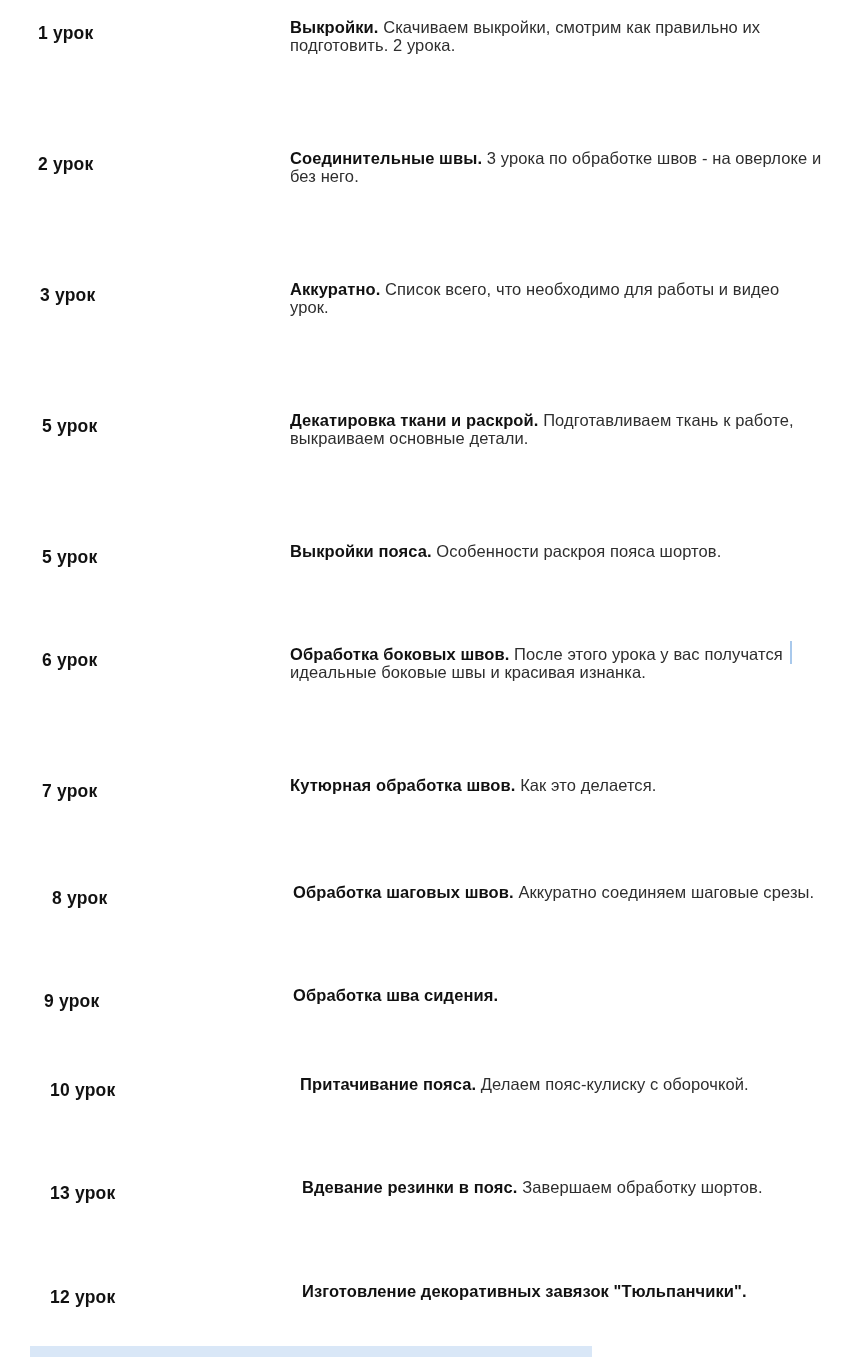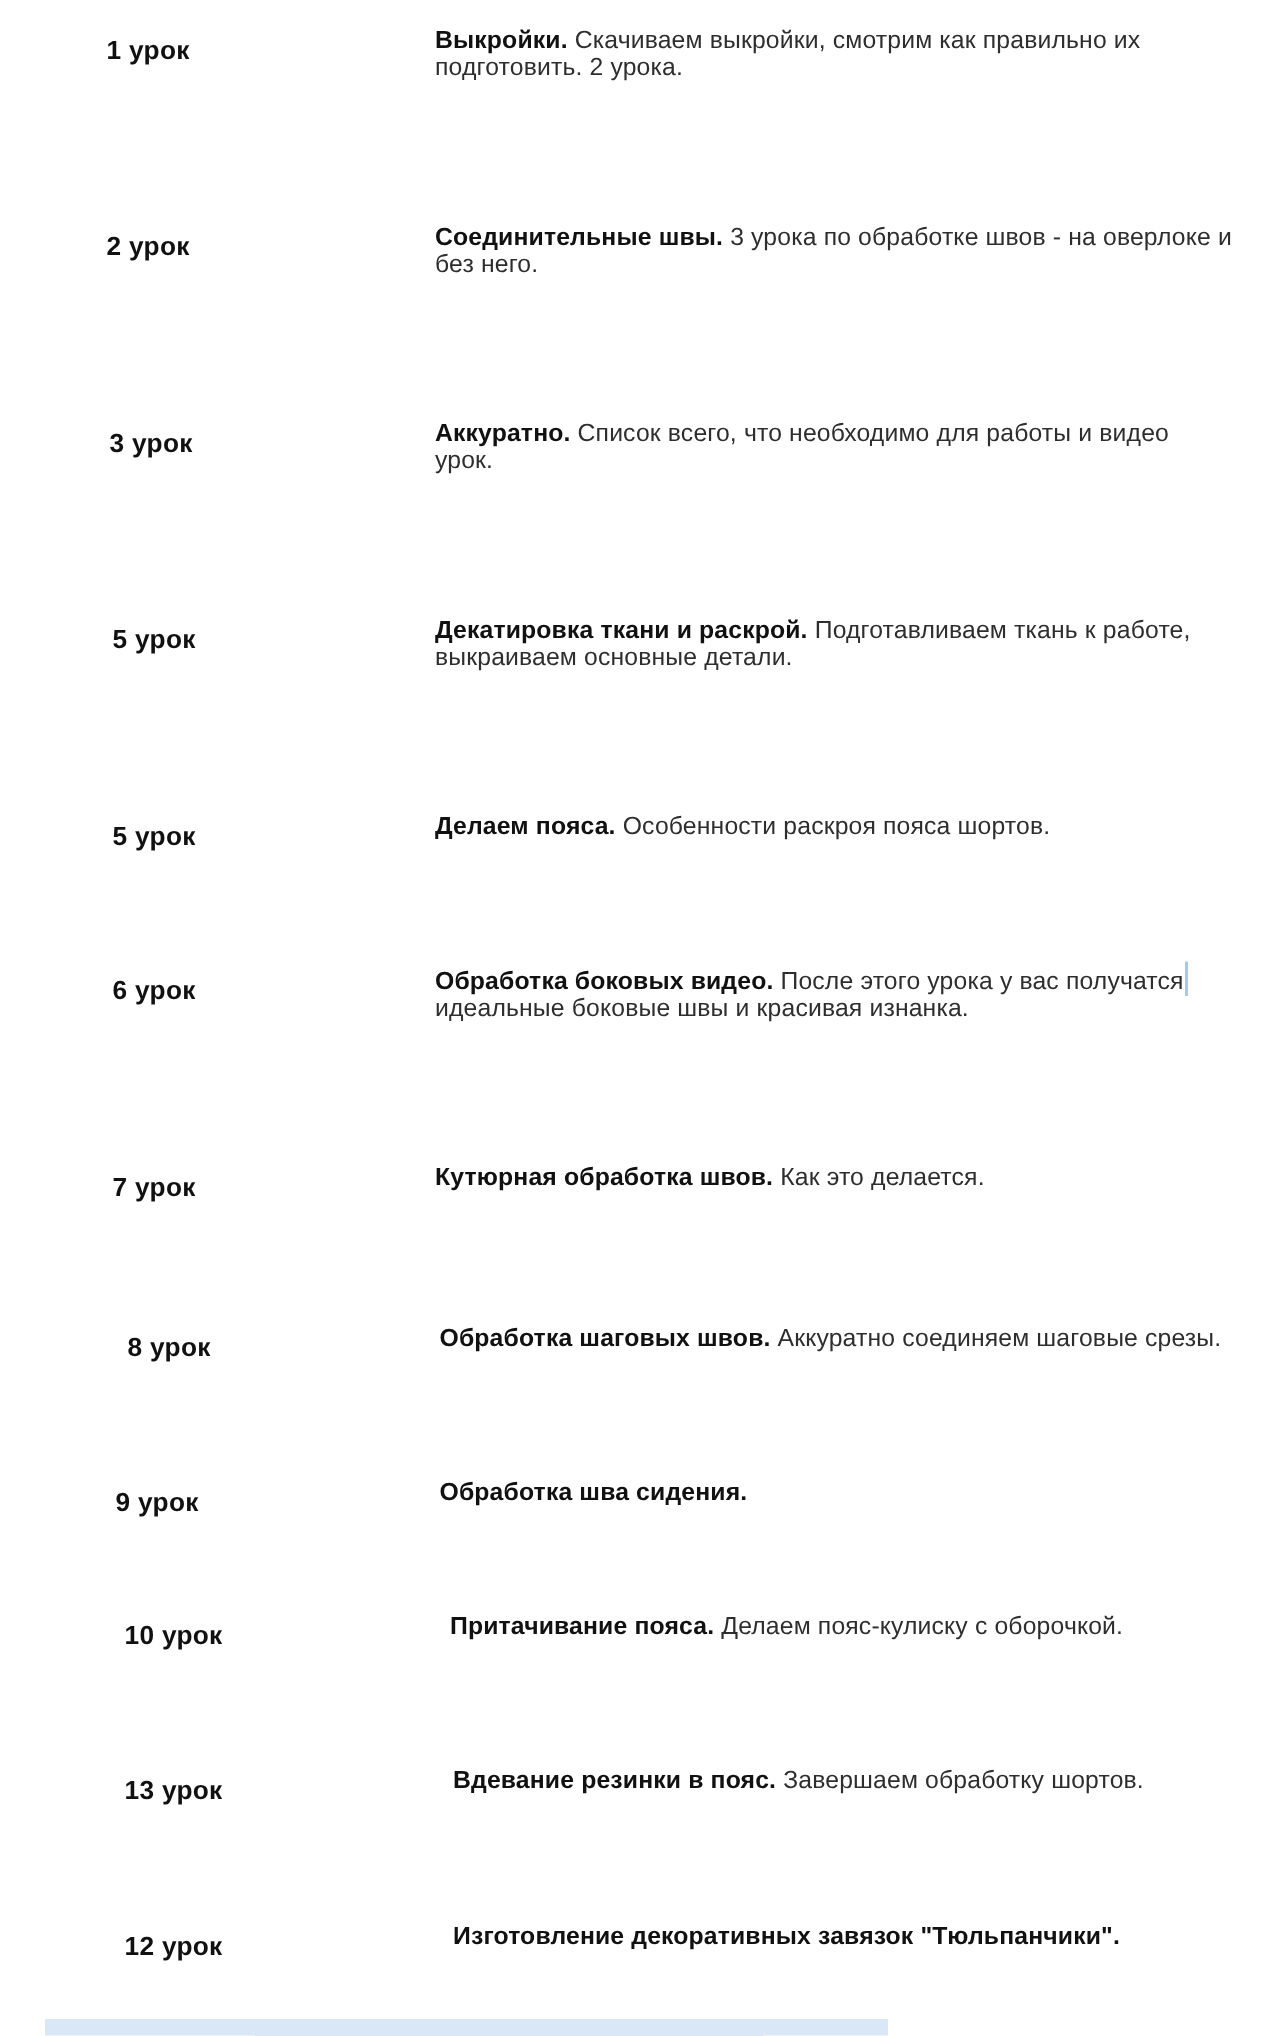--- a/index.html
+++ b/index.html
@@ -19,21 +19,20 @@
   }
   .lesson-row { position: absolute; width: 855px; }
   .lesson-num {
     position: absolute;
     font-size: 17.5px;
     font-weight: 700;
     color: #111111;
     line-height: 30px;
     letter-spacing: 0.2px;
     white-space: nowrap;
-    margin-left: 33px;
   }
   .lesson-desc {
     position: absolute;
     width: 532px;
     font-size: 16.5px;
     font-weight: 400;
     color: #2e2e2e;
     line-height: 18px;
     letter-spacing: 0.1px;
   }
@@ -76,26 +75,26 @@
     <div class="lesson-desc" style="left:290px"><span class="lesson-title">Аккуратно.</span><span>Список всего, что необходимо для работы и видео урок.</span></div>
   </div>
 
   <div class="lesson-row" style="top:411px">
     <div class="lesson-num" style="left:42px">5 урок</div>
     <div class="lesson-desc" style="left:290px"><span class="lesson-title">Декатировка ткани и раскрой.</span><span>Подготавливаем ткань к работе, выкраиваем основные детали.</span></div>
   </div>
 
   <div class="lesson-row" style="top:542px">
     <div class="lesson-num" style="left:42px">5 урок</div>
-    <div class="lesson-desc" style="left:290px"><span class="lesson-title">Делаем пояса.</span><span>Особенности раскроя пояса шортов.</span></div>
+    <div class="lesson-desc" style="left:290px"><span class="lesson-title">Выкройки пояса.</span><span>Особенности раскроя пояса шортов.</span></div>
   </div>
 
   <div class="lesson-row" style="top:645px">
     <div class="lesson-num" style="left:42px">6 урок</div>
-    <div class="lesson-desc" style="left:290px"><span class="lesson-title">Обработка боковых видео.</span><span>После этого урока у вас получатся идеальные боковые швы и красивая изнанка.</span></div>
+    <div class="lesson-desc" style="left:290px"><span class="lesson-title">Обработка боковых швов.</span><span>После этого урока у вас получатся идеальные боковые швы и красивая изнанка.</span></div>
   </div>
 
   <div class="lesson-row" style="top:776px">
     <div class="lesson-num" style="left:42px">7 урок</div>
     <div class="lesson-desc" style="left:290px"><span class="lesson-title">Кутюрная обработка швов.</span><span>Как это делается.</span></div>
   </div>
 
   <div class="lesson-row" style="top:883px">
     <div class="lesson-num" style="left:52px">8 урок</div>
     <div class="lesson-desc" style="left:293px"><span class="lesson-title">Обработка шаговых швов.</span><span>Аккуратно соединяем шаговые срезы.</span></div>

